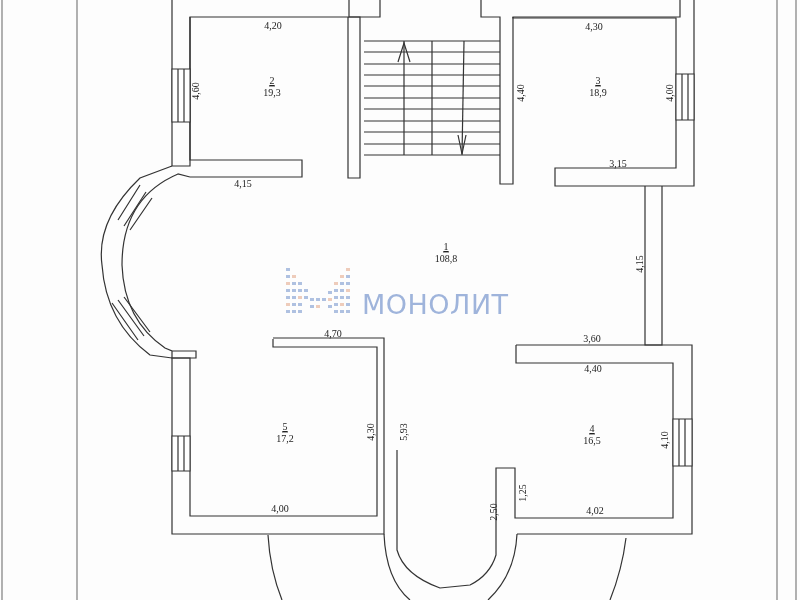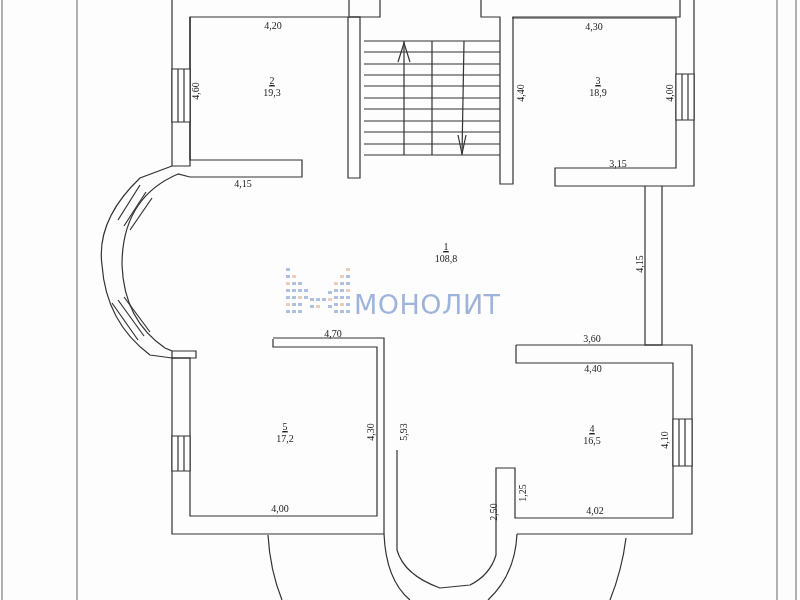--- a/index.html
+++ b/index.html
@@ -3,21 +3,21 @@
 <meta charset="utf-8">
 <style>
   html, body { margin: 0; padding: 0; background: #fdfdfd; }
   body { width: 800px; height: 600px; position: relative; overflow: hidden; font-family: "Liberation Serif", serif; }
   #plan { position: absolute; left: 0; top: 0; width: 800px; height: 600px; }
   .wall { fill: none; stroke: #333; stroke-width: 1.2; }
   .frame { fill: none; stroke: #888; stroke-width: 1.3; }
   .win { fill: #fff; stroke: #333; stroke-width: 1; }
   .dim { font-family: "Liberation Serif", serif; font-size: 10px; fill: #222; }
   .rlab { font-family: "Liberation Serif", serif; font-size: 10px; fill: #222; text-anchor: middle; }
-  .logo-text { position: absolute; left: 354px; top: 289px; font-family: "DejaVu Sans", sans-serif; font-size: 27px; font-weight: 400; letter-spacing: 0.5px; color: #8fa8d6; opacity: 0.85; }
+  .logo-text { position: absolute; left: 362px; top: 289px; font-family: "DejaVu Sans", sans-serif; font-size: 27px; font-weight: 400; letter-spacing: 0.5px; color: #8fa8d6; opacity: 0.85; }
   .logo-mark { position: absolute; left: 284px; top: 266px; width: 70px; height: 60px; }
 </style>
 </head>
 <body>
 
 <svg id="plan" viewBox="0 0 800 600" xmlns="http://www.w3.org/2000/svg">
 
   <g>
     <line class="frame" x1="2" y1="0" x2="2" y2="600"></line>
     <line class="frame" x1="77" y1="0" x2="77" y2="600"></line>

